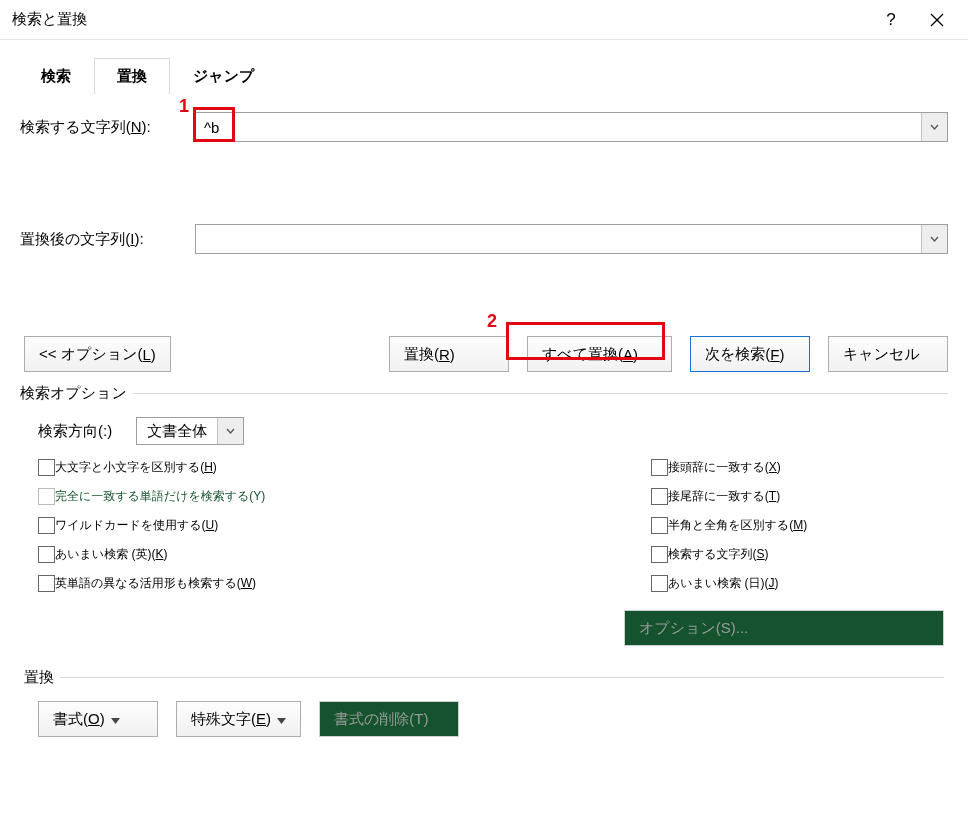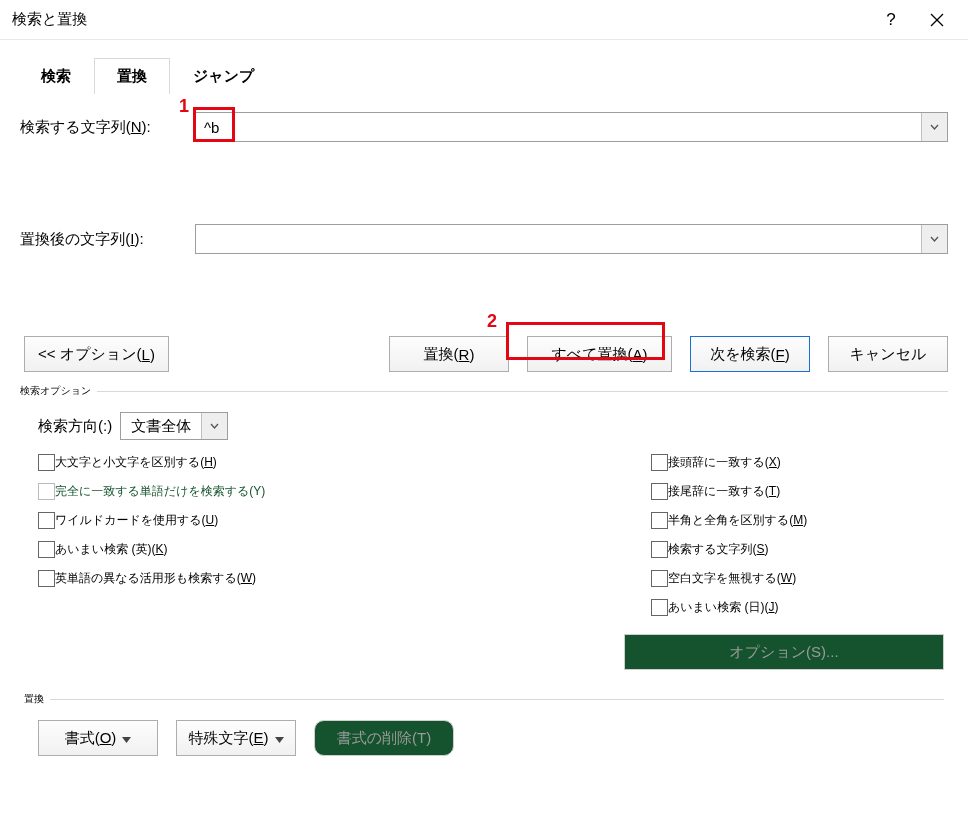--- a/index.html
+++ b/index.html
@@ -102,64 +102,64 @@
     display: flex;
     gap: 18px;
     align-items: center;
     margin: 12px 0 12px 4px;
   }
   .button-row .spacer { flex: 1; }
   .btn {
     height: 36px;
     border: 1px solid #adadad;
     background: linear-gradient(#fdfdfd, #f1f1f1);
-    padding: 0 8px;
+    padding: 0 14px;
     min-width: 120px;
     font-size: 15px;
     cursor: pointer;
     display: flex;
     align-items: center;
-    justify-content: center;
+    justify-content: flex-start;
     white-space: nowrap;
   }
   .btn.wide { min-width: 145px; }
   .btn.primary { border: 1.5px solid #1a6fd6; }
   .btn.disabled {
     color: #9a9a9a;
     border-color: #cfcfcf;
     background: #14532d;
     cursor: default;
   }
   .caret-down {
     margin-left: 6px;
     display: inline-block;
   }
   .caret-down svg { width: 9px; height: 6px; vertical-align: middle; }
 
   .fieldset {
     margin-top: 8px;
   }
   .fieldset-legend {
-    font-size: 10px;
+    font-size: 15px;
     display: flex;
     align-items: center;
     gap: 6px;
   }
   .fieldset-line {
     flex: 1;
     height: 1px;
     background: #d9d9d9;
   }
   .search-options {
     padding: 14px 4px 0 18px;
   }
   .direction-row {
     display: flex;
     align-items: center;
-    gap: 8px;
+    gap: 24px;
     margin-bottom: 14px;
   }
   .small-combo {
     display: flex;
     border: 1px solid #9e9e9e;
     height: 28px;
     background: #fff;
   }
   .small-combo .sel {
     padding: 0 10px;
@@ -354,24 +354,20 @@
           <div class="check-row">
             <div class="chk"></div>
             <span><span>半角と全角を区別する(</span><span class="u">M</span><span>)</span></span>
           </div>
           <div class="check-row">
             <div class="chk"></div>
             <span><span>検索する文字列(</span><span class="u">S</span><span>)</span></span>
           </div>
           <div class="check-row">
             <div class="chk"></div>
-            <span><span>空白文字を無視する(</span><span class="u">W</span><span>)</span></span>
-          </div>
-          <div class="check-row">
-            <div class="chk"></div>
             <span><span>あいまい検索 (日)(</span><span class="u">J</span><span>)</span></span>
           </div>
         </div>
       </div>
 
       <div class="btn disabled options-s-btn" style="min-width:150px;">オプション(S)...</div>
 
     </div>
   </div>
 
@@ -386,21 +382,21 @@
         <span class="caret-down"><svg viewBox="0 0 9 6">
               <polygon points="0,0 9,0 4.5,6" fill="#444"></polygon>
             </svg></span>
       </div>
       <div class="btn">
         <span><span>特殊文字(</span><span class="u">E</span><span>)</span></span>
         <span class="caret-down"><svg viewBox="0 0 9 6">
               <polygon points="0,0 9,0 4.5,6" fill="#444"></polygon>
             </svg></span>
       </div>
-      <div class="btn disabled" style="min-width:140px;border-radius:10px;">書式の削除(T)</div>
+      <div class="btn disabled" style="min-width:140px;">書式の削除(T)</div>
     </div>
   </div>
 
 </div>
 
 <div class="redbox" style="left:193px; top:107px; width:42px; height:35px;"></div>
 <div class="redlabel" style="left:179px; top:96px;">1</div>
 
 <div class="redbox" style="left:506px; top:322px; width:159px; height:38px;"></div>
 <div class="redlabel" style="left:487px; top:311px;">2</div>

